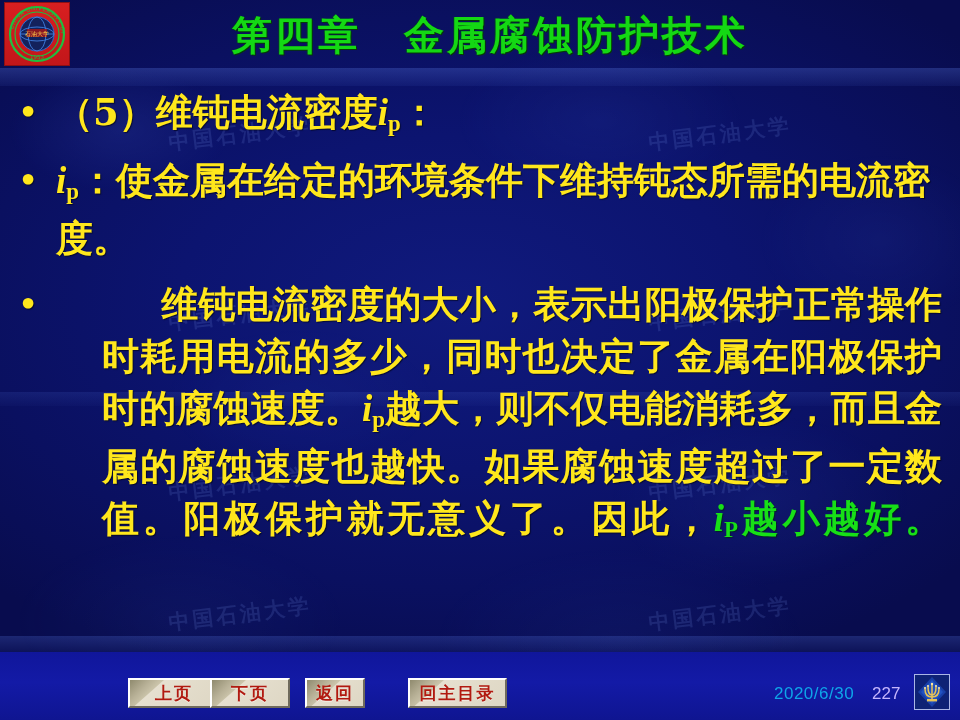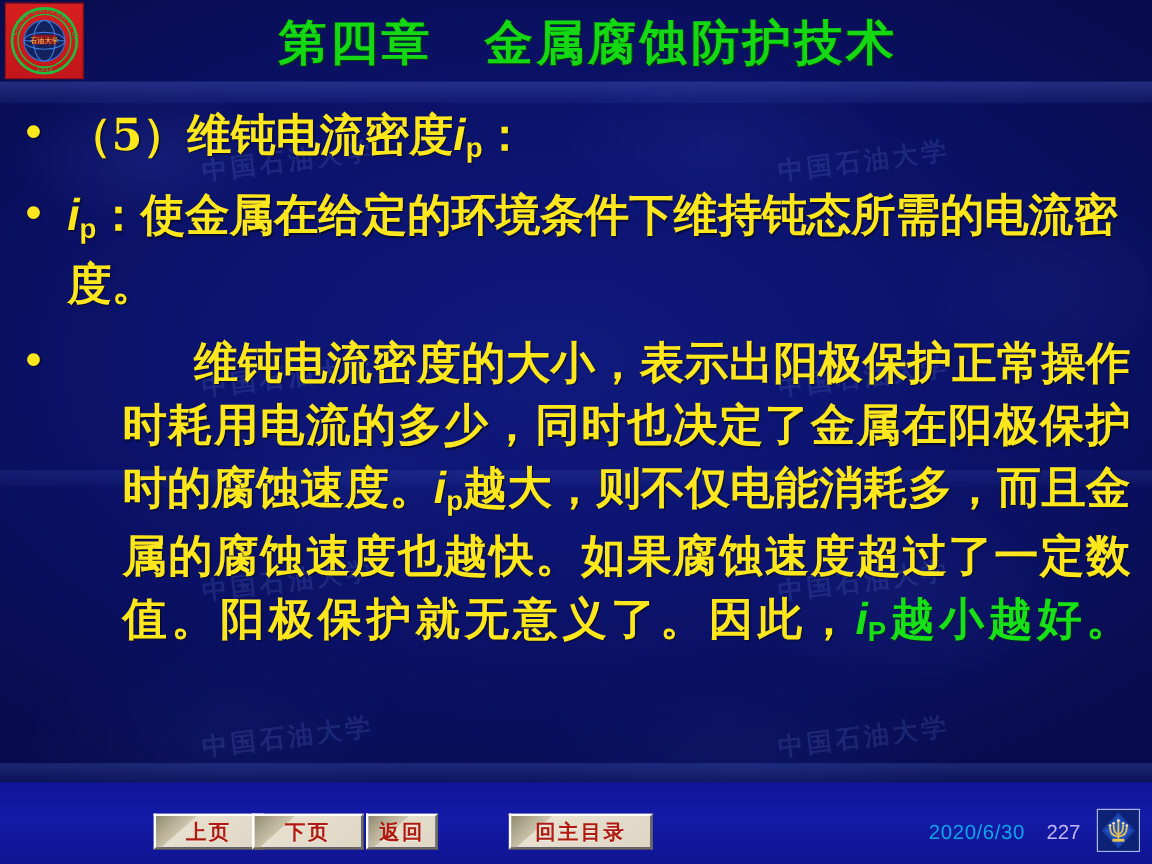--- a/index.html
+++ b/index.html
@@ -129,21 +129,21 @@
   }
   .para {
     flex: 1 1 auto;
     padding-right: 18px;
   }
   .b1 { margin-top: 4px; }
   .b2 { margin-top: 10px; }
   .b3 { margin-top: 14px; }
   .b3 .para { text-align: justify; text-align-last: justify; margin-left: 46px; }
   .ip {
-    font-family: Liberation Sans, sans-serif;
+    font-family: Liberation Serif, serif;
     font-style: italic;
     font-weight: 700;
   }
   .ip sub {
     font-style: normal;
     font-size: .62em;
     vertical-align: baseline;
     position: relative;
     top: .25em;
     letter-spacing: 0;
@@ -179,23 +179,23 @@
   .navbtn span {
     position: relative;
     color: #b11a10;
     font-family: "DejaVu Serif", serif;
     font-weight: 700;
     font-size: 17px;
     letter-spacing: 2px;
     text-shadow: 0 1px 0 rgba(255,255,255,.5);
   }
   #nav-prev { left: 128px; width: 92px; }
-  #nav-next { left: 210px; width: 93px; }
+  #nav-next { left: 210px; width: 80px; }
   #nav-back { left: 305px; width: 60px; }
-  #nav-home { left: 424px; width: 120px; }
+  #nav-home { left: 408px; width: 99px; }
 
   .footer-date {
     position: absolute;
     left: 774px; top: 684px;
     color: #0ea5e9;
     font-family: Liberation Sans, sans-serif;
     font-size: 17px;
     letter-spacing: .5px;
   }
   .footer-page {

